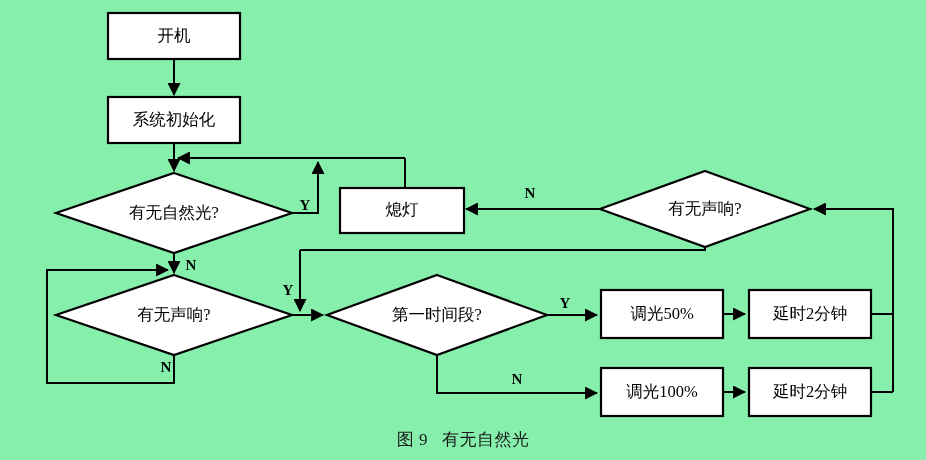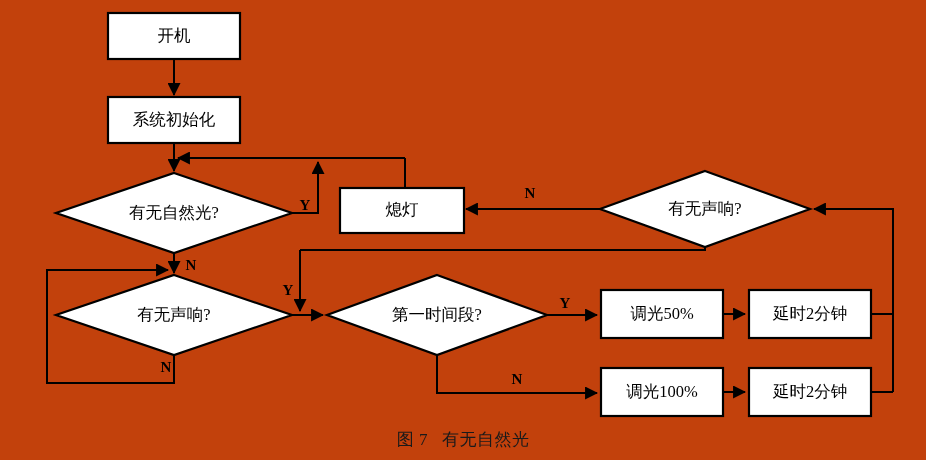--- a/index.html
+++ b/index.html
@@ -7,21 +7,21 @@
     padding: 0;
     background: #ffffff;
   }
   body {
     font-family: "Liberation Serif", "DejaVu Serif", serif;
   }
   #figure-root {
     position: relative;
     width: 926px;
     height: 460px;
-    background: #c2410c;
+    background: #86efac;
     overflow: hidden;
   }
   #flow-svg {
     position: absolute;
     left: 0;
     top: 0;
     width: 926px;
     height: 460px;
   }
   .node-box {
@@ -186,16 +186,16 @@
       <text class="edge-label" x="166" y="369">N</text>
       <text class="edge-label" x="288" y="292">Y</text>
       <text class="edge-label" x="565" y="305">Y</text>
       <text class="edge-label" x="517" y="381">N</text>
       <text class="edge-label" x="530" y="195">N</text>
     </g>
 
   </svg>
 
   <div class="caption">
-    <span class="cap-num">图 7</span><span>有无自然光</span>
+    <span class="cap-num">图 9</span><span>有无自然光</span>
   </div>
 
 </div>
 
 </body></html>

